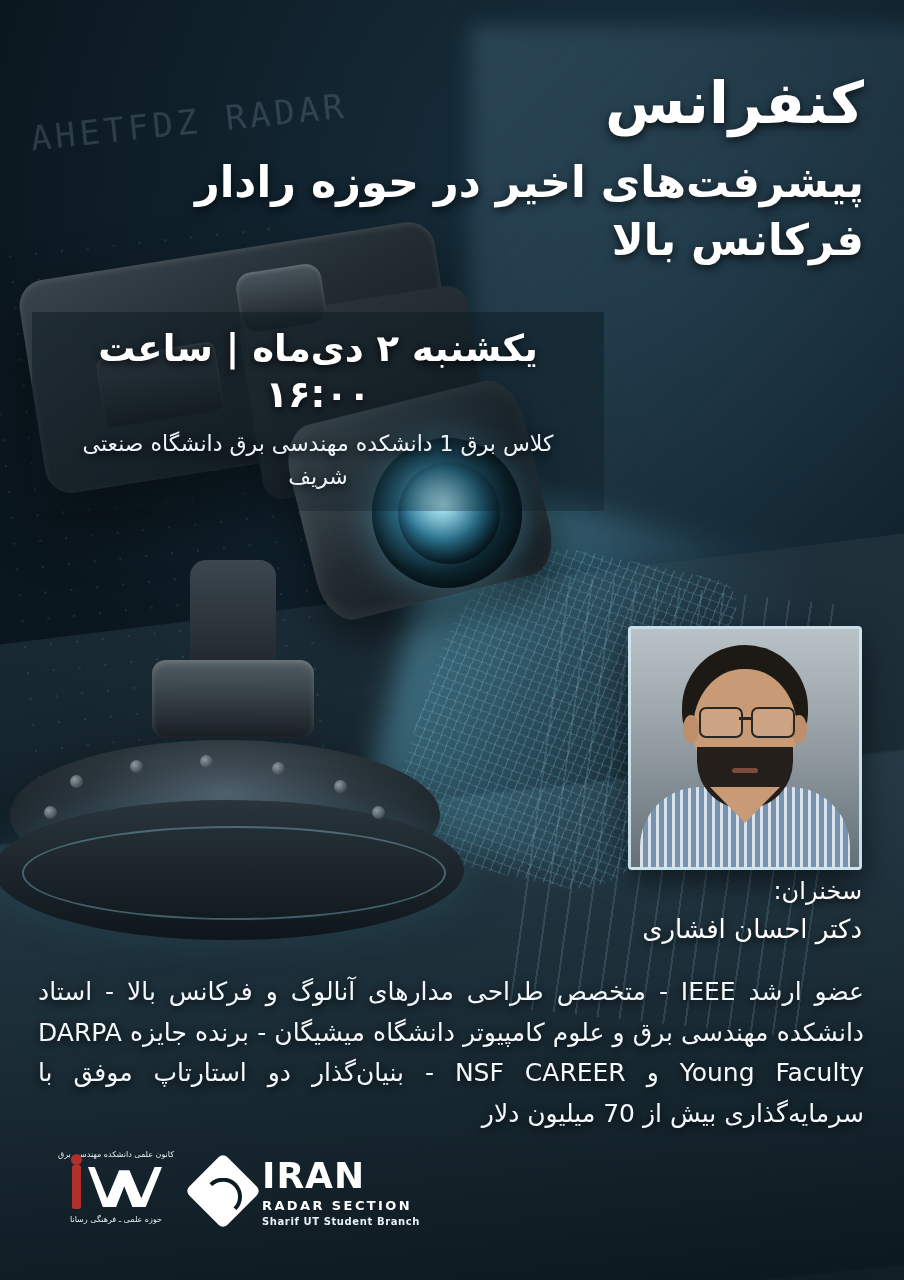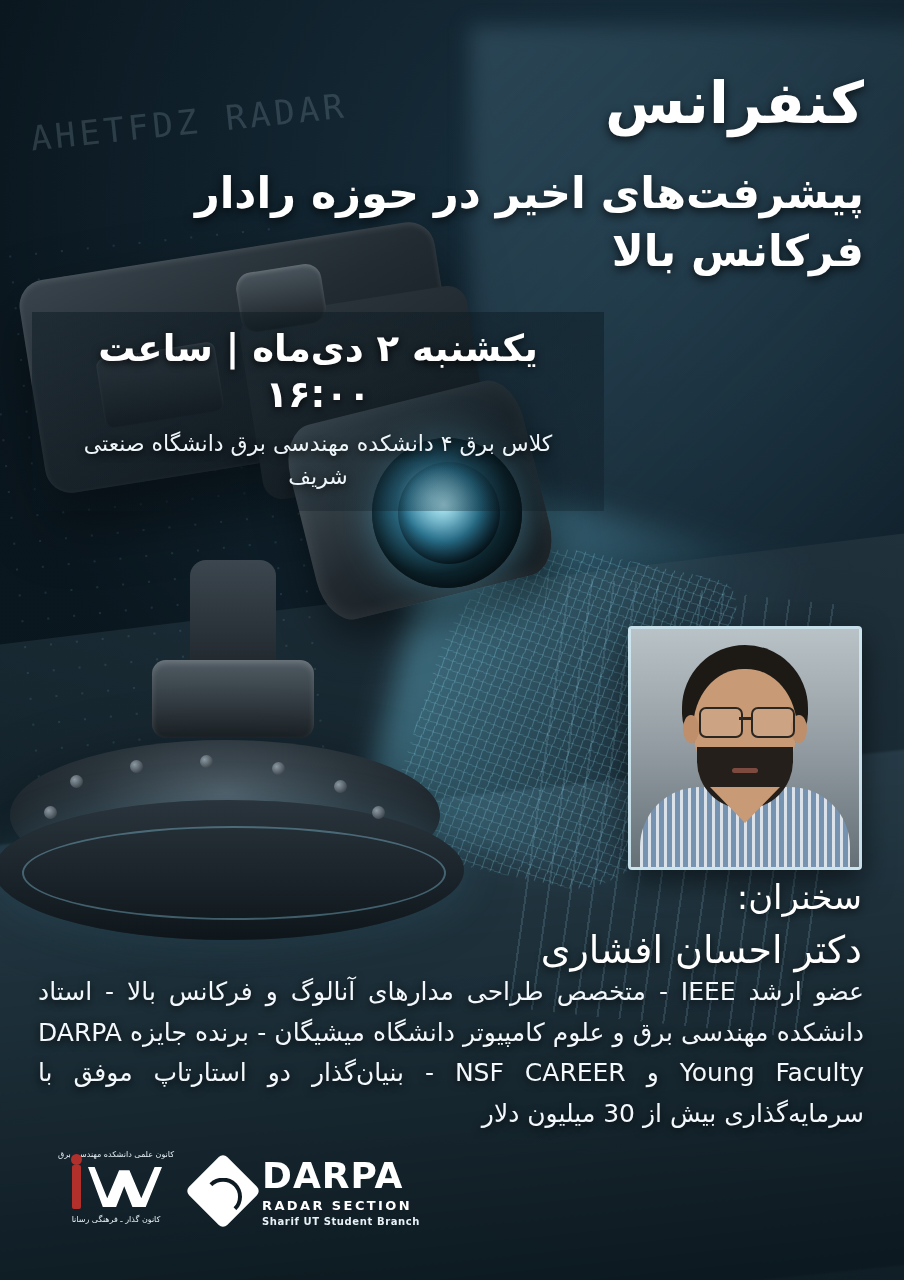--- a/index.html
+++ b/index.html
@@ -150,21 +150,21 @@
 
   .title-block{
     position:absolute;right:40px;top:70px;width:720px;text-align:right;
     color:#ffffff;
     text-shadow:0 3px 10px rgba(0,0,0,.75);
   }
   .title-main{
     font-size:58px;font-weight:bold;line-height:1.15;letter-spacing:-.5px;
   }
   .title-sub{
-    font-size:43px;font-weight:bold;line-height:1.35;margin-top:27px;
+    font-size:43px;font-weight:bold;line-height:1.35;margin-top:16px;
   }
 
   .info-box{
     position:absolute;right:300px;top:312px;width:520px;
     padding:14px 26px 18px 26px;
     background:linear-gradient(180deg,rgba(10,24,32,.48),rgba(10,24,32,.30));
     text-align:center;color:#fff;
     text-shadow:0 2px 8px rgba(0,0,0,.85);
   }
   .info-line1{font-size:37px;font-weight:bold;line-height:1.25;}
@@ -192,22 +192,22 @@
   .p-shirt{position:absolute;left:50%;bottom:0;transform:translateX(-50%);width:210px;height:80px;border-radius:60px 60px 0 0;
     background:
       repeating-linear-gradient(90deg,rgba(255,255,255,.75) 0 3px,rgba(120,150,180,.75) 3px 8px),
       #6f8aa6;}
   .p-collar{position:absolute;left:50%;bottom:44px;transform:translateX(-50%);width:70px;height:36px;background:#c89a75;clip-path:polygon(50% 100%,0 0,100% 0);}
 
   .speaker-block{
     position:absolute;right:42px;top:876px;width:560px;text-align:right;color:#fff;
     text-shadow:0 2px 8px rgba(0,0,0,.8);
   }
-  .speaker-label{font-size:34px;line-height:1.25;}
-  .speaker-name{font-size:38px;line-height:1.35;margin-top:6px;}
+  .speaker-label{font-size:24px;line-height:1.25;}
+  .speaker-name{font-size:26px;line-height:1.35;margin-top:6px;}
 
   .bio{
     position:absolute;right:40px;top:972px;width:826px;text-align:justify;
     color:#f2f8fb;font-size:25px;line-height:1.62;
     text-shadow:0 2px 8px rgba(0,0,0,.85);
     direction:rtl;
   }
 
   
   .logos{position:absolute;left:0;right:0;bottom:34px;height:100px;}
@@ -281,21 +281,21 @@
 
   <div class="content">
 
     <div class="title-block">
       <div class="title-main">کنفرانس</div>
       <div class="title-sub">پیشرفت‌های اخیر در حوزه رادار فرکانس بالا</div>
     </div>
 
     <div class="info-box">
       <div class="info-line1">یکشنبه ۲ دی‌ماه | ساعت ۱۶:۰۰</div>
-      <div class="info-line2">کلاس برق ۴ دانشکده مهندسی برق دانشگاه صنعتی شریف</div>
+      <div class="info-line2">کلاس برق 1 دانشکده مهندسی برق دانشگاه صنعتی شریف</div>
     </div>
 
     <div class="portrait">
       <div class="p-bg"></div>
       <div class="p-shirt"></div>
       <div class="p-hair"></div>
       <div class="p-face"></div>
       <div class="p-ear-l"></div>
       <div class="p-ear-r"></div>
       <div class="p-beard"></div>
@@ -304,37 +304,37 @@
       <div class="p-glass-r"></div>
       <div class="p-bridge"></div>
       <div class="p-collar"></div>
     </div>
 
     <div class="speaker-block">
       <div class="speaker-label">سخنران:</div>
       <div class="speaker-name">دکتر احسان افشاری</div>
     </div>
 
-    <div class="bio">عضو ارشد IEEE - متخصص طراحی مدارهای آنالوگ و فرکانس بالا - استاد دانشکده مهندسی برق و علوم کامپیوتر دانشگاه میشیگان - برنده جایزه DARPA Young Faculty و NSF CAREER - بنیان‌گذار دو استارتاپ موفق با سرمایه‌گذاری بیش از 30 میلیون دلار</div>
+    <div class="bio">عضو ارشد IEEE - متخصص طراحی مدارهای آنالوگ و فرکانس بالا - استاد دانشکده مهندسی برق و علوم کامپیوتر دانشگاه میشیگان - برنده جایزه DARPA Young Faculty و NSF CAREER - بنیان‌گذار دو استارتاپ موفق با سرمایه‌گذاری بیش از 70 میلیون دلار</div>
 
     <div class="logos">
       <div class="logo-iw">
         <div class="iw-top">کانون علمی دانشکده مهندسی برق</div>
         <div class="iw-mark">
           <div class="iw-bar"></div>
           <div class="iw-dot"></div>
           <div class="iw-w"></div>
         </div>
-        <div class="iw-bottom">کانون گذار ـ فرهنگی رسانا</div>
+        <div class="iw-bottom">حوزه علمی ـ فرهنگی رسانا</div>
       </div>
 
       <div class="logo-ieee">
         <div class="ieee-dia"></div>
         <div class="ieee-text">
-          <div class="ieee-main">DARPA</div>
+          <div class="ieee-main">IRAN</div>
           <div class="ieee-sec">RADAR SECTION</div>
           <div class="ieee-branch">Sharif UT Student Branch</div>
         </div>
       </div>
     </div>
 
   </div>
 </div>
 
 </body></html>

